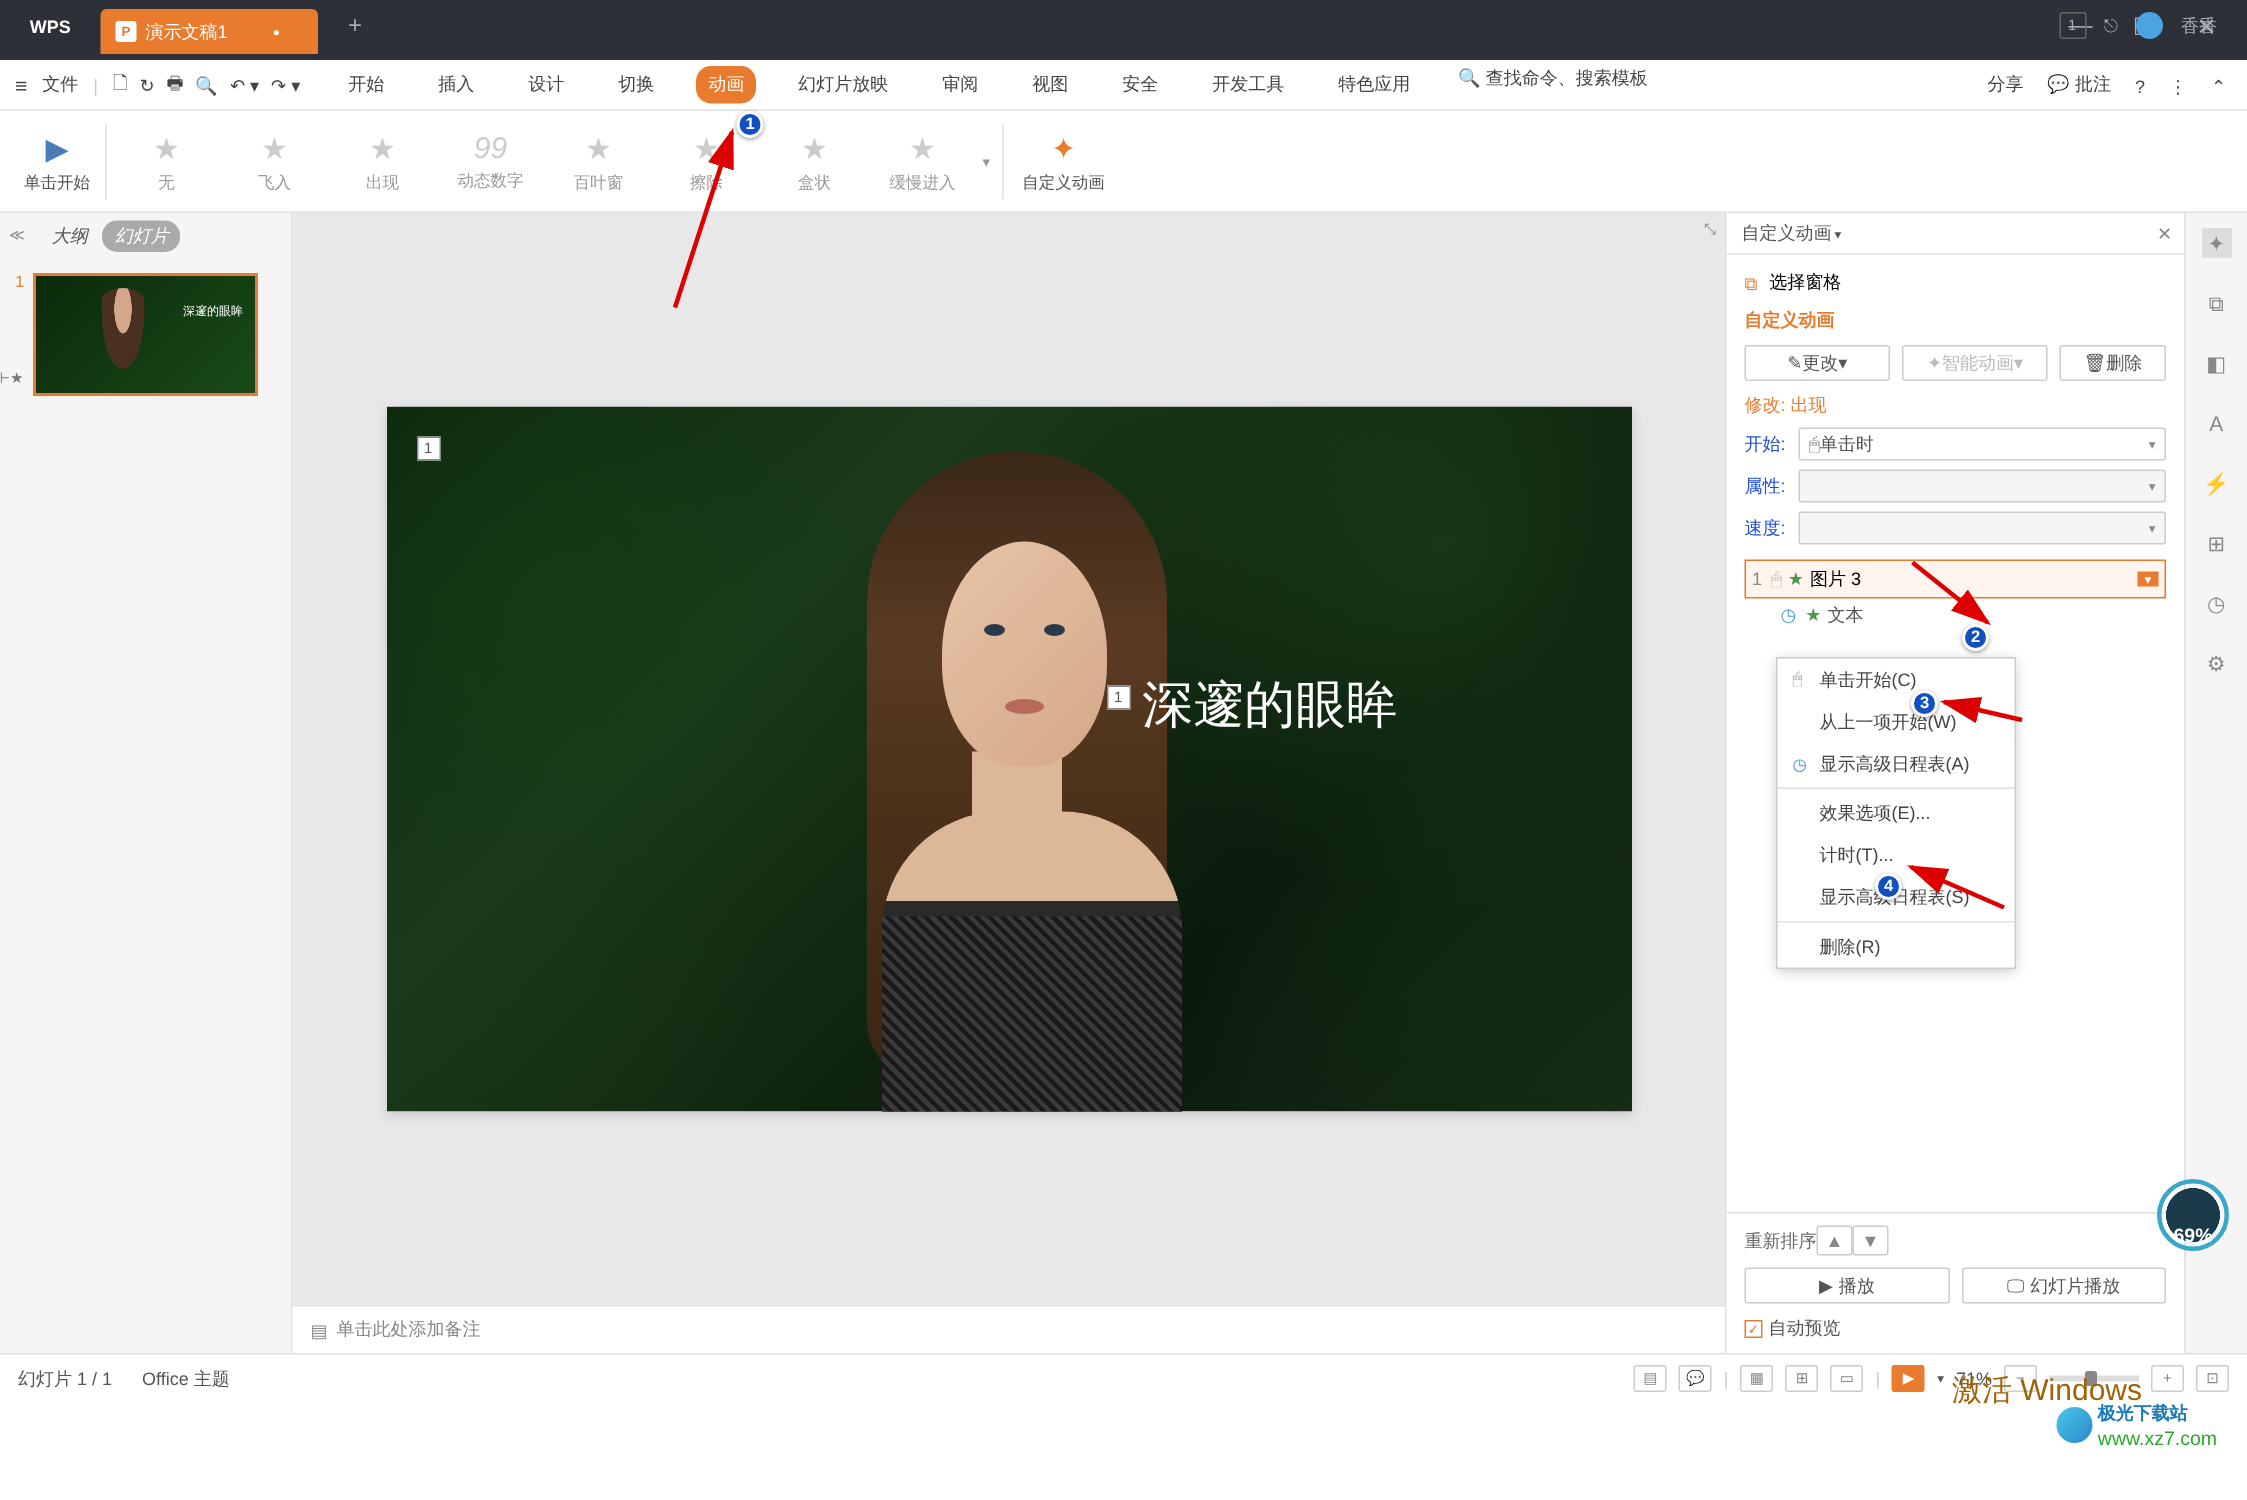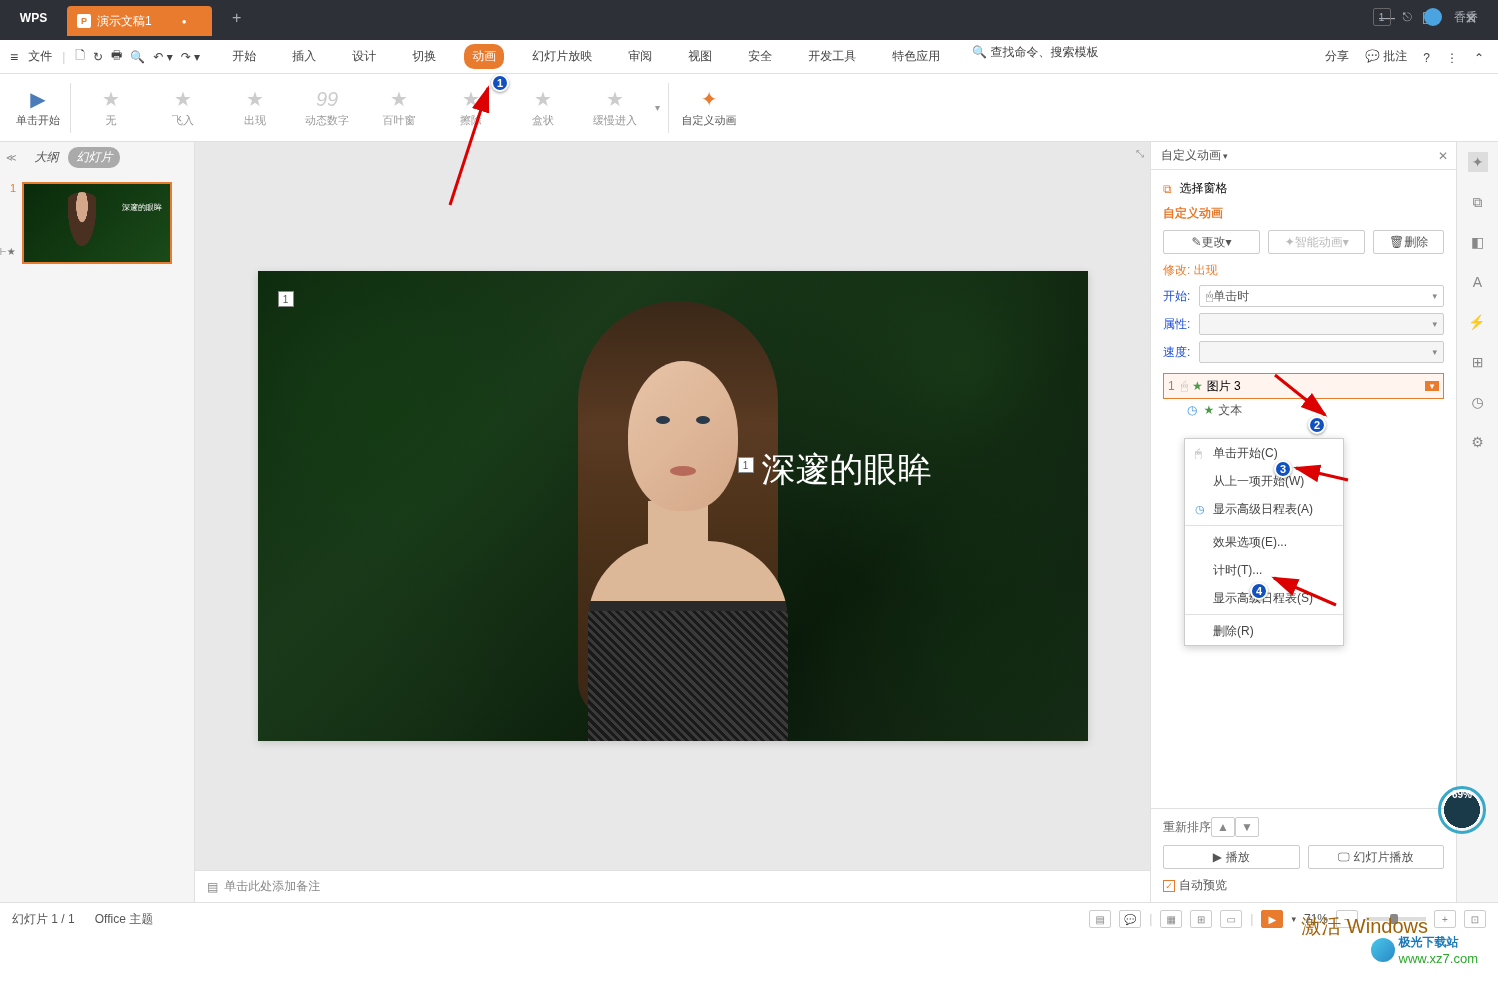--- a/index.html
+++ b/index.html
@@ -119,21 +119,21 @@
 
 
 .statusbar { height: 28px; background: #fff; border-top: 1px solid #e0e0e0; display: flex; align-items: center; padding: 16px 12px; font-size: 12px; color: #555; }
 .sb-right { margin-left: auto; display: flex; align-items: center; gap: 8px; }
 .sb-btn { width: 22px; height: 18px; border: 1px solid #ccc; border-radius: 2px; display: flex; align-items: center; justify-content: center; color: #888; font-size: 10px; cursor: pointer; }
 .sb-play { background: #e97b2e; color: #fff; border-color: #e97b2e; }
 
 
 .anno-num { position: absolute; width: 18px; height: 18px; background: #1050c0; border: 2px solid #fff; border-radius: 50%; color: #fff; font-size: 11px; font-weight: bold; display: flex; align-items: center; justify-content: center; z-index: 20; box-shadow: 0 1px 3px rgba(0,0,0,0.4); }
 .arrow-red { position: absolute; z-index: 19; }
-.progress-badge { position: absolute; right: 12px; top: 786px; width: 48px; height: 48px; border-radius: 50%; background: radial-gradient(circle, #1a3a4a 60%, transparent 61%); border: 3px solid #3aa8c8; display: flex; align-items: flex-start; justify-content: center; color: #fff; font-size: 10px; font-weight: bold; z-index: 25; }
+.progress-badge { position: absolute; right: 12px; top: 786px; width: 48px; height: 48px; border-radius: 50%; background: radial-gradient(circle, #1a3a4a 60%, transparent 61%); border: 3px solid #3aa8c8; display: flex; align-items: flex-end; justify-content: center; color: #fff; font-size: 13px; font-weight: bold; z-index: 25; }
 .watermark { position: absolute; right: 20px; bottom: 34px; font-size: 12px; color: #888; z-index: 25; display: flex; align-items: center; }
 .wm-logo { width: 24px; height: 24px; border-radius: 50%; background: linear-gradient(135deg, #4ac8e8, #2a88c8); margin-right: 4px; }
 .win-activate { position: absolute; right: 70px; bottom: 60px; color: #a16207; font-size: 20px; }
 
 svg { display: block; }
 </style>
 </head>
 <body>
 
 <div class="titlebar">

